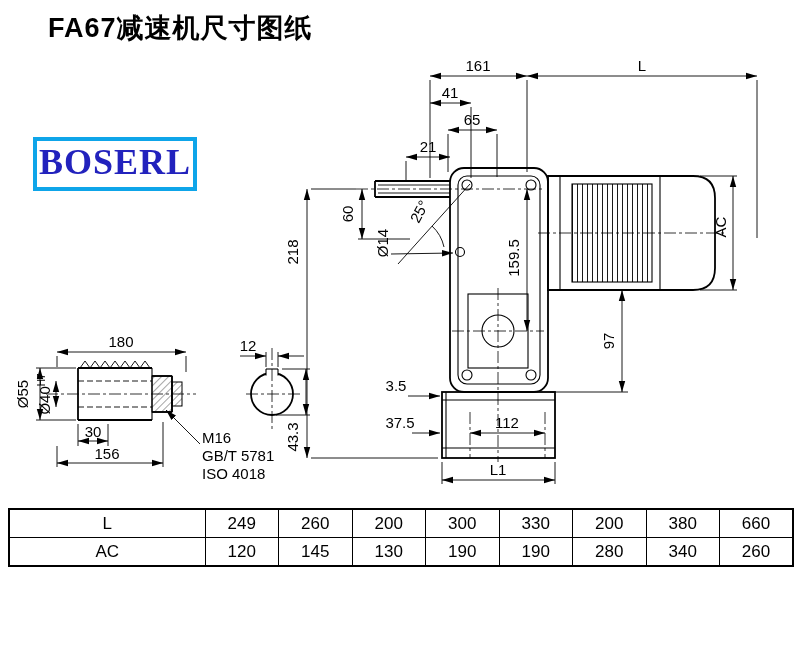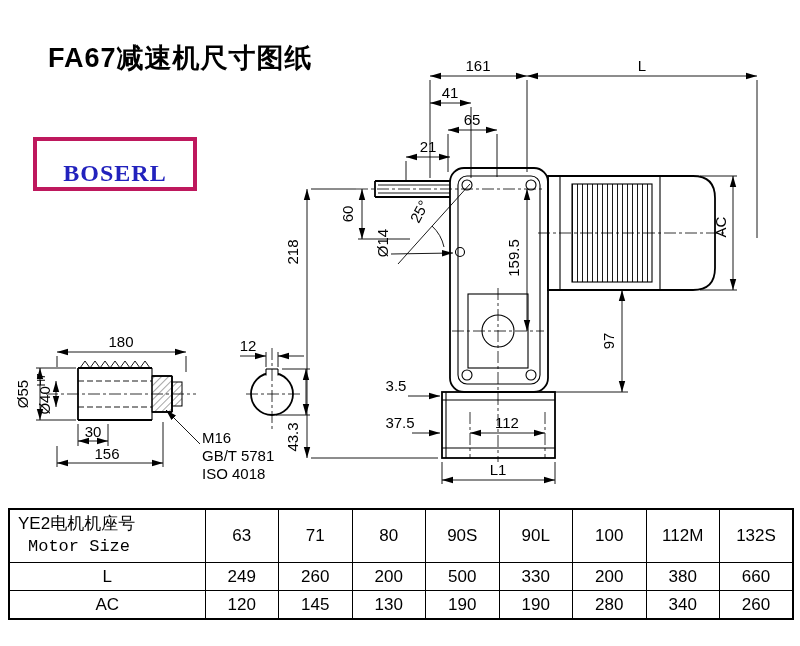--- a/index.html
+++ b/index.html
@@ -2,27 +2,27 @@
 <html><head>
 <meta charset="utf-8">
 <style>
   html,body{margin:0;padding:0;}
   body{
     width:800px;height:646px;position:relative;background:#fff;
     font-family:"Liberation Sans",sans-serif;color:#000;overflow:hidden;
   }
   .title{
     position:absolute;left:48px;top:10px;font-size:27px;font-weight:bold;
-    letter-spacing:1px;font-family:"Liberation Sans",sans-serif;margin-top:30px;
+    letter-spacing:1px;font-family:"Liberation Sans",sans-serif;
   }
   .logo{
     position:absolute;left:33px;top:137px;width:156px;height:46px;
-    border:4px solid #be185d;background:#fff;display:flex;align-items:flex-end;
+    border:4px solid #0ea5e9;background:#fff;display:flex;align-items:flex-start;
     justify-content:center;font-family:"Liberation Serif",serif;font-weight:bold;
-    font-size:24px;color:#2222bd;letter-spacing:1px;
+    font-size:36px;color:#2222bd;letter-spacing:1px;
   }
   svg.drawing{position:absolute;left:0;top:0;}
   svg .o2{stroke:#000;stroke-width:1.8;fill:none}
   svg .o1{stroke:#000;stroke-width:1.1;fill:none}
   svg .d{stroke:#000;stroke-width:0.9;fill:none}
   svg .cl{stroke:#000;stroke-width:0.8;fill:none;stroke-dasharray:12 3 3 3}
   svg .hid{stroke:#000;stroke-width:0.9;fill:none;stroke-dasharray:6 3}
   svg text{font-family:"Liberation Sans",sans-serif;font-size:15px;fill:#000}
   table.dims{
     position:absolute;left:8px;top:508px;width:784px;border-collapse:collapse;
@@ -221,39 +221,25 @@
       <col style="width:73.5px">
       <col style="width:73.5px">
       <col style="width:73.5px">
     <col style="width:73.5px">
       <col style="width:73.5px">
       <col style="width:73.5px">
       <col style="width:73.5px">
   </colgroup>
   <tbody>
     <tr>
-      <td class="hdr">
-        <div class="l1">YE2电机机座号</div>
-        <div class="l2">Motor Size</div>
-      </td>
-      <td>63</td>
-      <td>71</td>
-      <td>80</td>
-      <td>90S</td>
-      <td>90L</td>
-      <td>100</td>
-      <td>112M</td>
-      <td>132S</td>
-    </tr>
-    <tr>
       <td>L</td>
       <td>249</td>
       <td>260</td>
       <td>200</td>
-      <td>500</td>
+      <td>300</td>
       <td>330</td>
       <td>200</td>
       <td>380</td>
       <td>660</td>
     </tr>
     <tr>
       <td>AC</td>
       <td>120</td>
       <td>145</td>
       <td>130</td>

